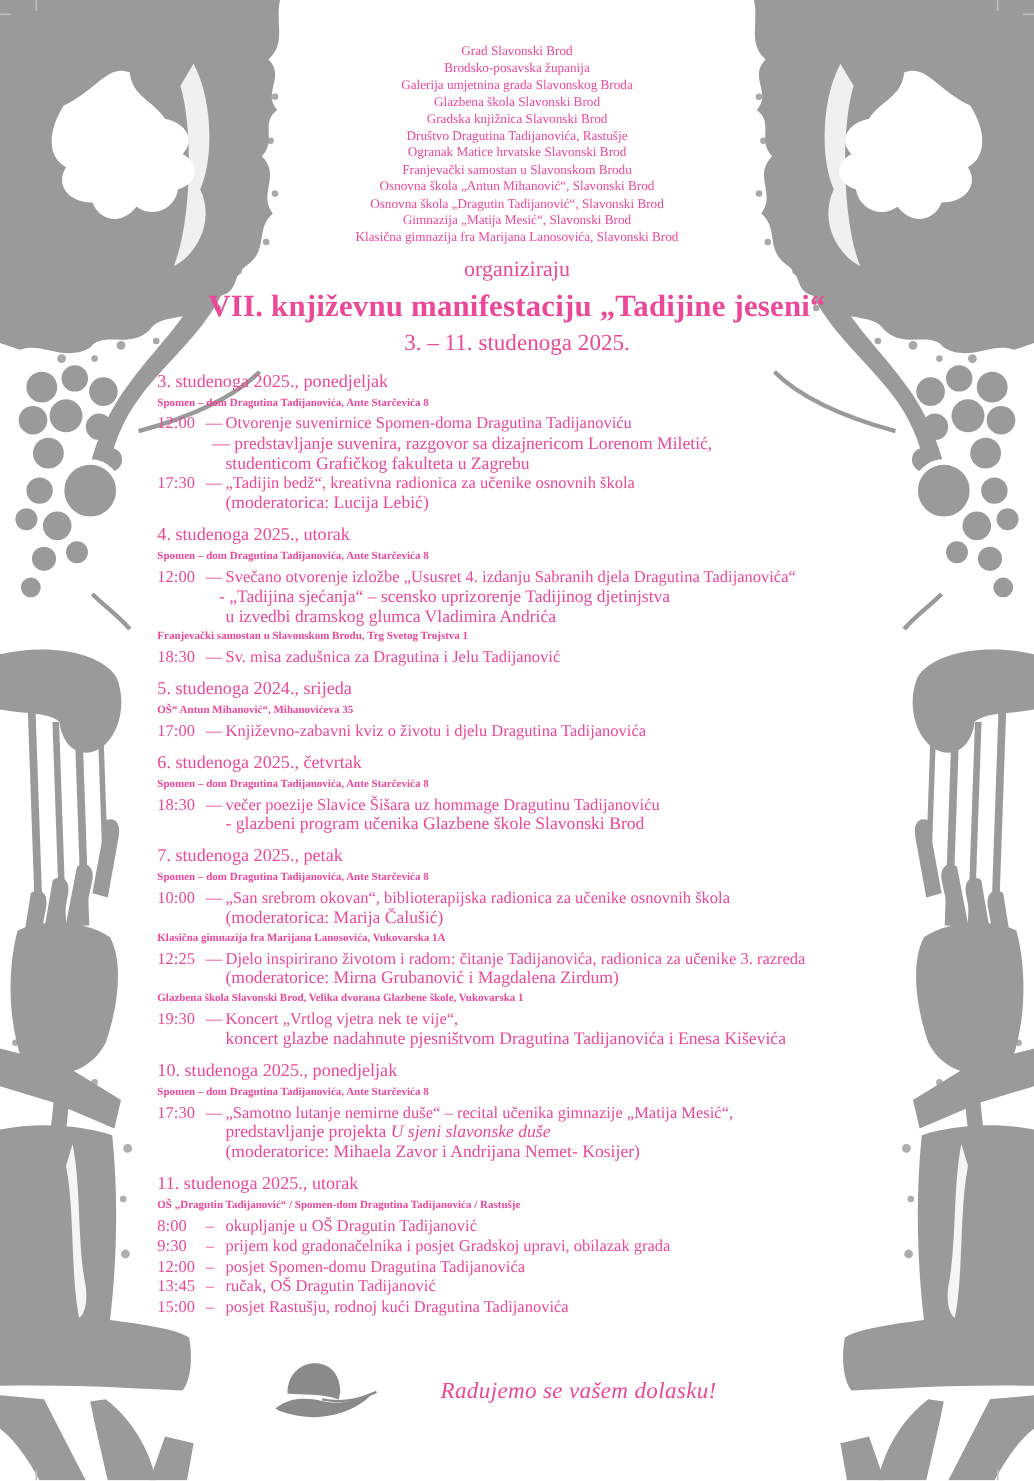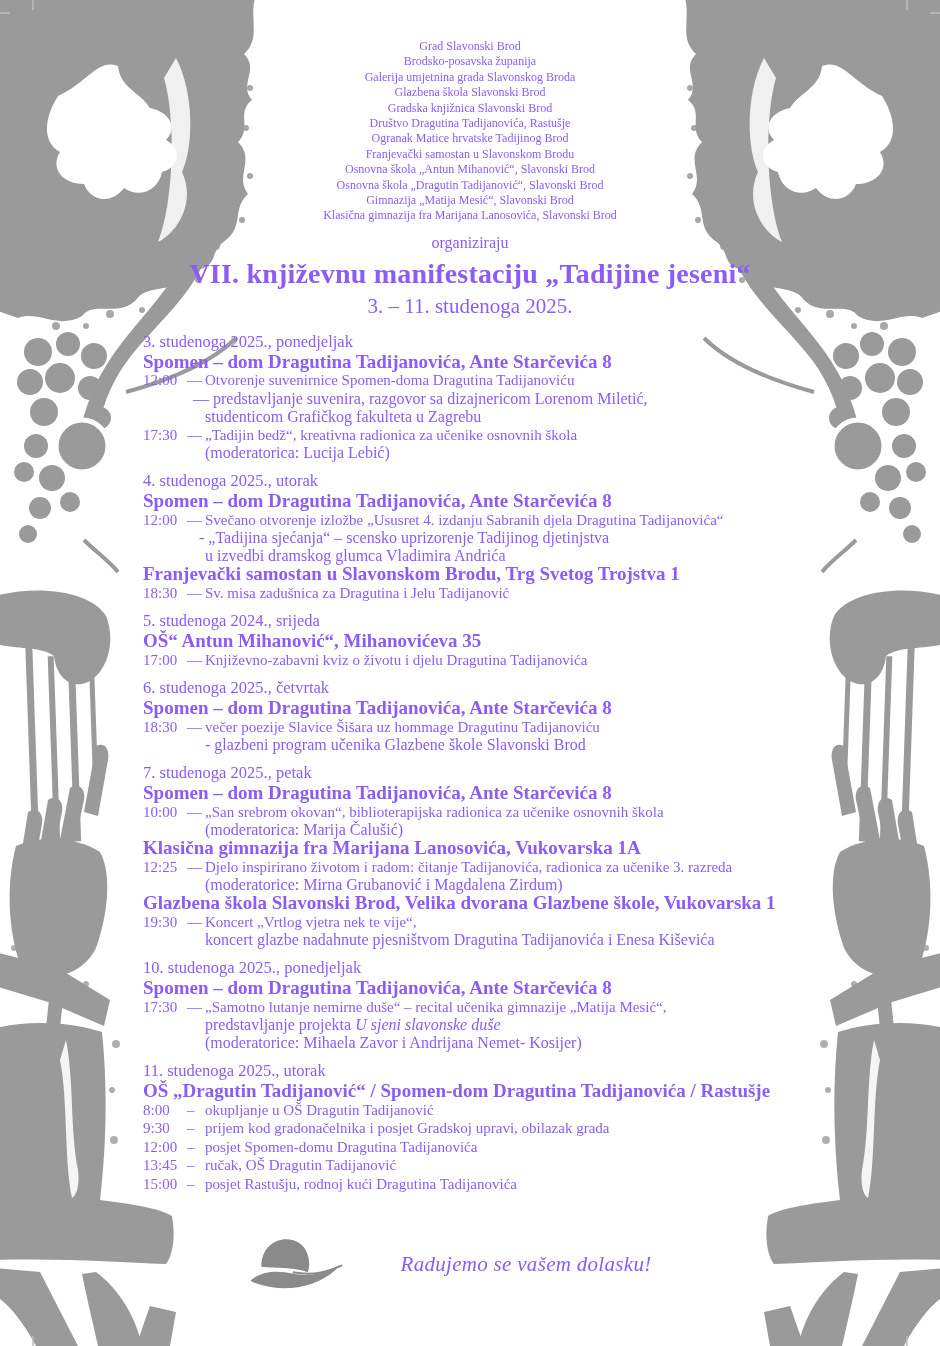--- a/index.html
+++ b/index.html
@@ -1,27 +1,27 @@
 <!DOCTYPE html>
 <html><head>
 <meta charset="utf-8">
 <style>
   html,body{margin:0;padding:0;background:#fff;}
   .page{position:relative;width:940px;height:1346px;background:#fff;overflow:hidden;
-        font-family:"Liberation Serif","DejaVu Serif",serif;color:#8b5cf6;}
+        font-family:"Liberation Serif","DejaVu Serif",serif;color:#ec4899;}
   .art{position:absolute;left:0;top:0;width:940px;height:1346px;z-index:0;}
   .content{position:relative;z-index:1;}
   .org-list{padding-top:39px;text-align:center;font-size:12px;line-height:15.4px;}
-  .organize{margin-top:10px;text-align:center;font-size:16px;}
+  .organize{margin-top:10px;text-align:center;font-size:20px;}
   .title{margin:6px 0 0 0;text-align:center;font-size:28px;font-weight:bold;letter-spacing:.2px;}
   .dates{margin-top:4px;text-align:center;font-size:21px;}
   .program{margin:13px 0 0 143px;width:690px;}
   .day{margin-top:9px;}
   .day-heading{font-size:16.5px;font-weight:normal;line-height:20px;margin-bottom:1px;}
-  .venue{font-size:19px;font-weight:bold;line-height:18.5px;}
+  .venue{font-size:10px;font-weight:bold;line-height:18.5px;}
   .line{display:flex;font-size:15px;line-height:18.5px;}
   .time{flex:none;width:44px;}
   .sep{flex:none;width:18px;}
   .txt{flex:1;}
   .cont-dash{padding-left:50px;}
   .cont-dash2{padding-left:56px;}
   .cont-text{padding-left:62px;}
   .footer{position:absolute;left:15px;top:1233px;width:940px;display:flex;align-items:center;
           justify-content:center;gap:56px;z-index:1;}
   .hat{width:96px;height:62px;margin-left:-70px;}
@@ -136,21 +136,21 @@
   </svg>
 
   <div class="content">
     <div class="org-list" id="org-list">
         <div>Grad Slavonski Brod</div>
         <div>Brodsko-posavska županija</div>
         <div>Galerija umjetnina grada Slavonskog Broda</div>
         <div>Glazbena škola Slavonski Brod</div>
         <div>Gradska knjižnica Slavonski Brod</div>
         <div>Društvo Dragutina Tadijanovića, Rastušje</div>
-        <div>Ogranak Matice hrvatske Tadijinog Brod</div>
+        <div>Ogranak Matice hrvatske Slavonski Brod</div>
         <div>Franjevački samostan u Slavonskom Brodu</div>
         <div>Osnovna škola „Antun Mihanović“, Slavonski Brod</div>
         <div>Osnovna škola „Dragutin Tadijanović“, Slavonski Brod</div>
         <div>Gimnazija „Matija Mesić“, Slavonski Brod</div>
         <div>Klasična gimnazija fra Marijana Lanosovića, Slavonski Brod</div>
       </div>
     <div class="organize">organiziraju</div>
     <h1 class="title">VII. književnu manifestaciju „Tadijine jeseni“</h1>
     <div class="dates">3. – 11. studenoga 2025.</div>
     <div class="program" id="program">

